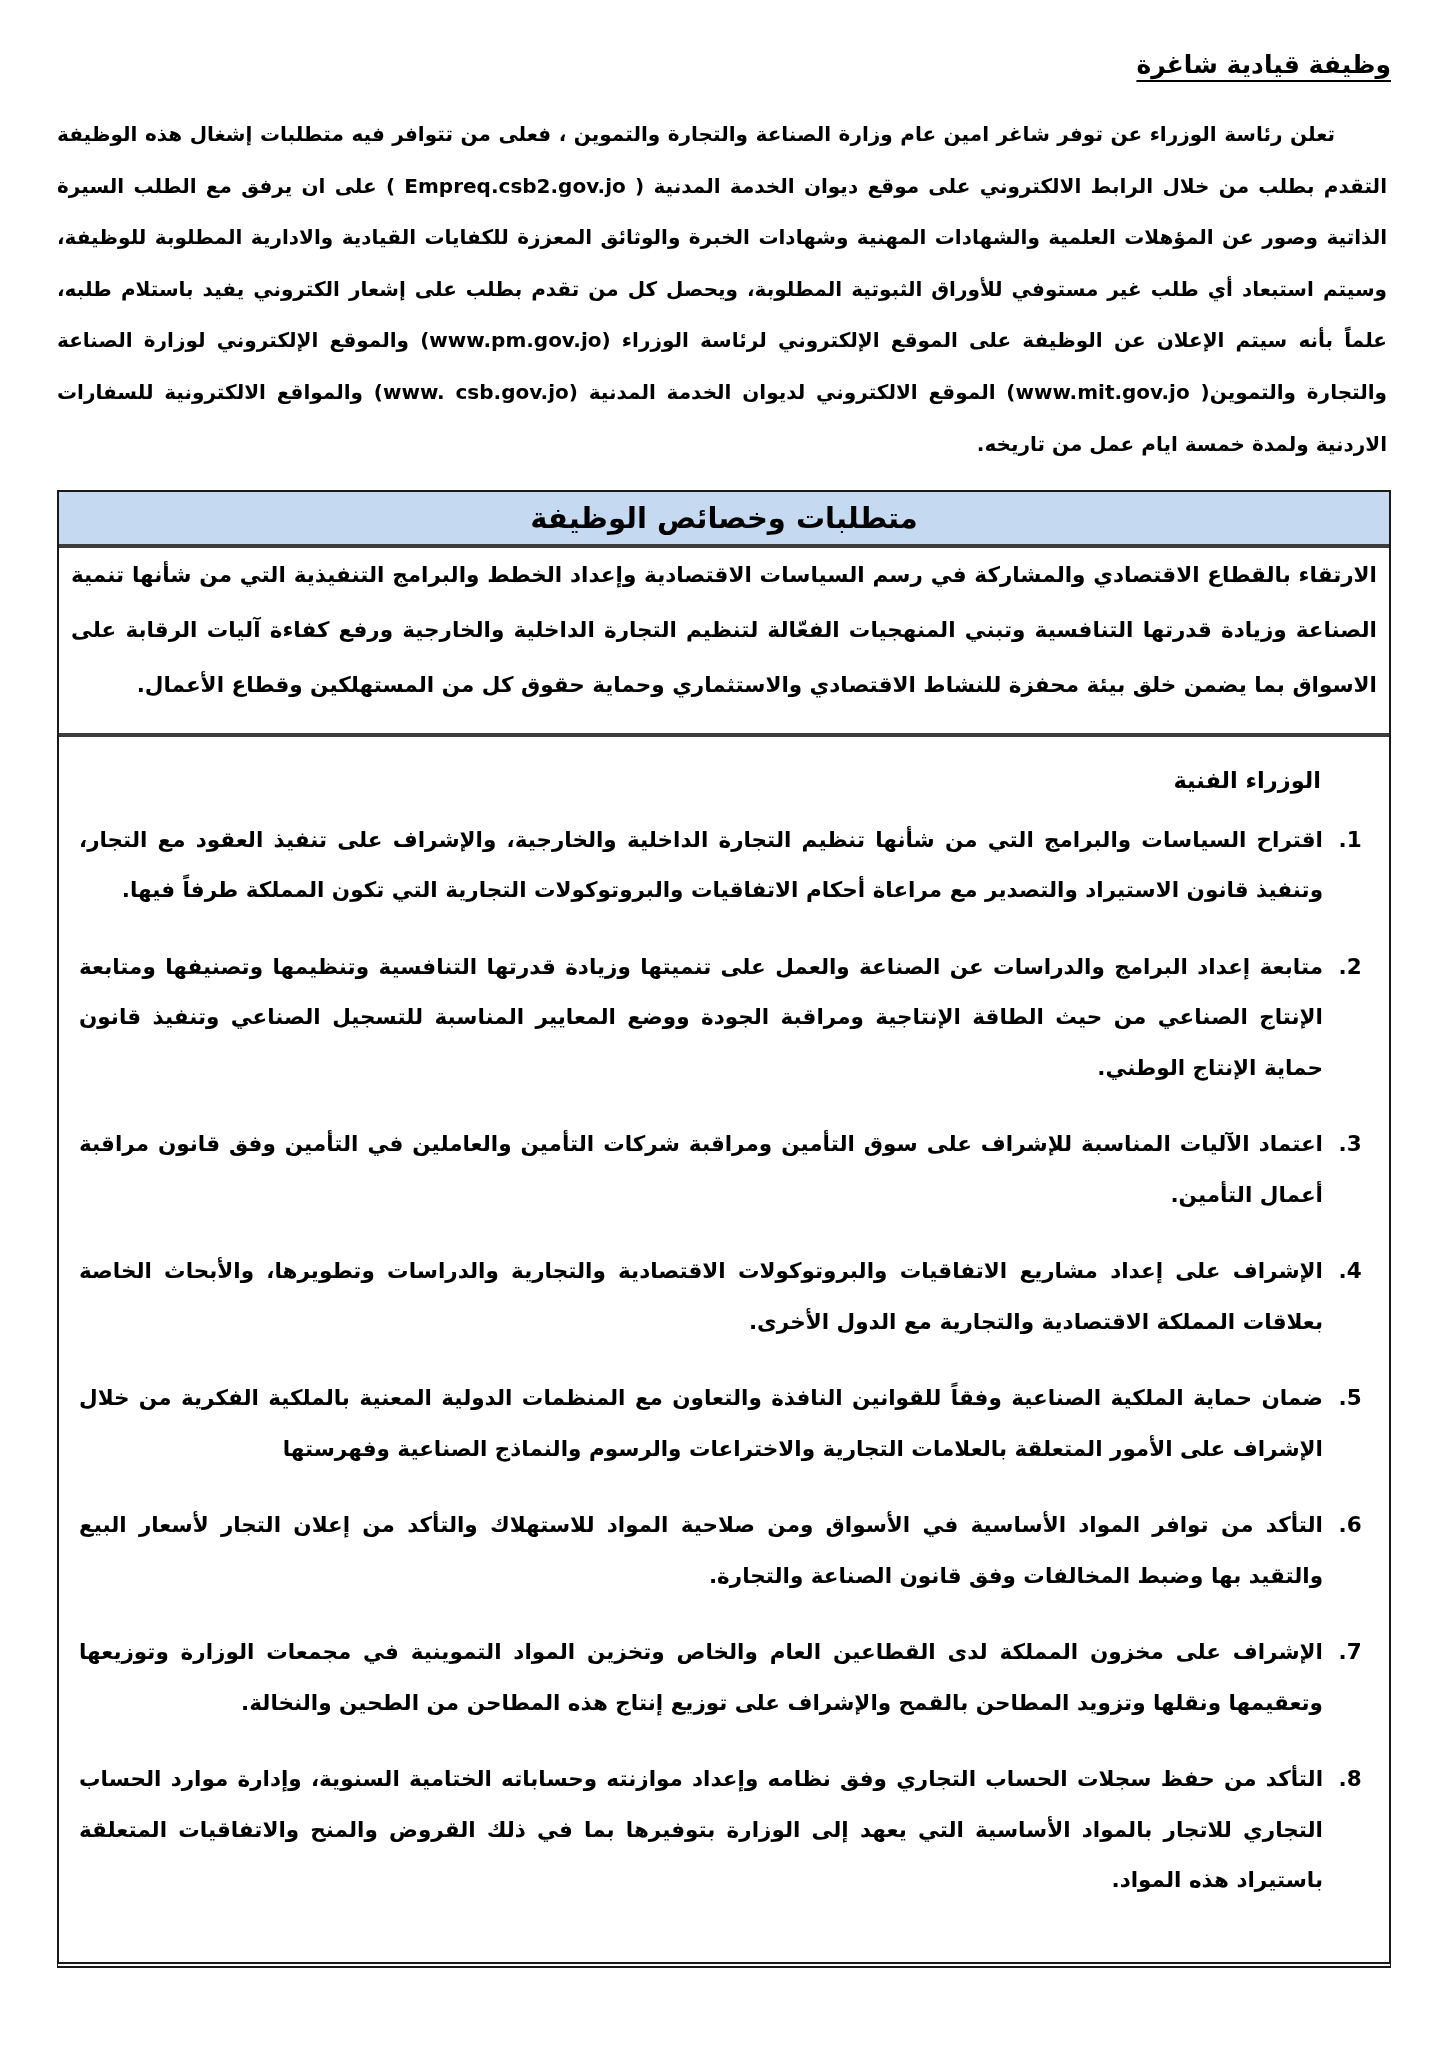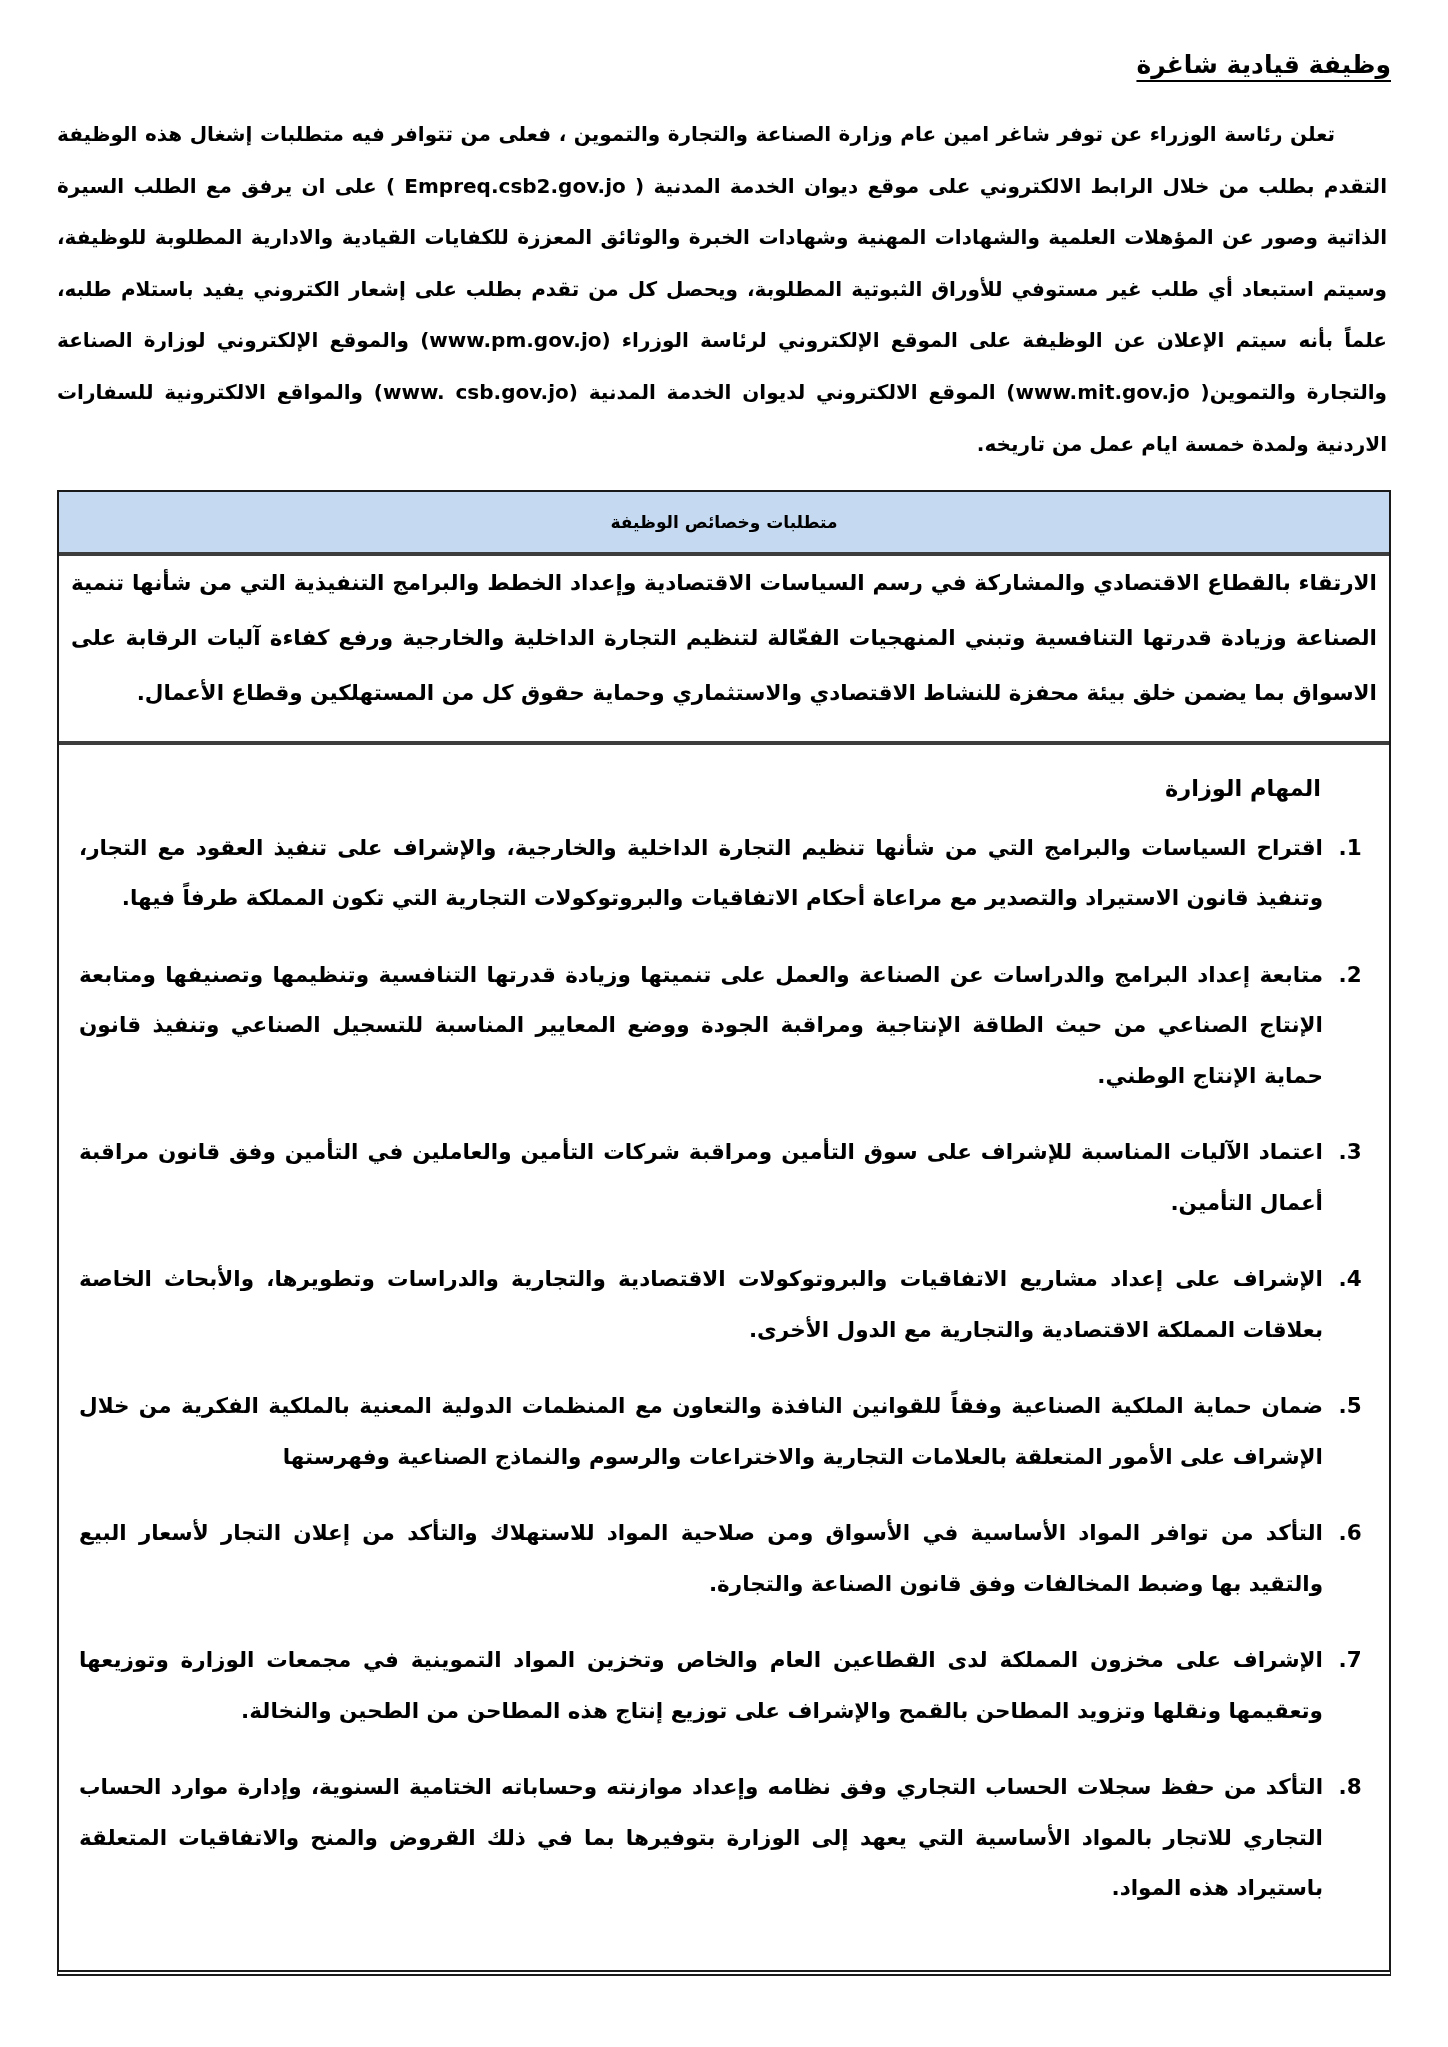--- a/index.html
+++ b/index.html
@@ -40,22 +40,22 @@
     text-indent:52px;
     margin:0 4px 20px 0;
   }
   .doc-table{
     border:2.5px solid var(--border-black);
     border-bottom:6px double var(--border-black);
     margin-top:16px;
   }
   .row{width:100%;}
   .hdr{
-    font-size:17px;
-    padding:20px 16px;
+    font-size:29px;
+    padding:9px 16px;
   }
   .hdr-blue{
     background:var(--header-blue);
     text-align:center;
     border-bottom:4px solid var(--border-dark);
   }
   .hdr-gray{
     background:var(--header-gray);
     text-align:right;
     border-bottom:5px solid var(--border-dark);
@@ -108,21 +108,21 @@
     <div class="row hdr hdr-blue">متطلبات وخصائص الوظيفة</div>
 
 
     <div class="row cell objective-cell">
       <p>الارتقاء بالقطاع الاقتصادي والمشاركة في رسم السياسات الاقتصادية وإعداد الخطط والبرامج التنفيذية التي من شأنها تنمية الصناعة وزيادة قدرتها التنافسية وتبني المنهجيات الفعّالة لتنظيم التجارة الداخلية والخارجية ورفع كفاءة آليات الرقابة على الاسواق بما يضمن خلق بيئة محفزة للنشاط الاقتصادي والاستثماري وحماية حقوق كل من المستهلكين وقطاع الأعمال.</p>
     </div>
 
 
     <div class="row cell tasks-cell">
 
-      <h3 class="tasks-heading">المهام الوزارة</h3>
+      <h3 class="tasks-heading">الوزراء الفنية</h3>
 
       <ol class="tasks-list">
         <li>اقتراح السياسات والبرامج التي من شأنها تنظيم التجارة الداخلية والخارجية، والإشراف على تنفيذ العقود مع التجار، وتنفيذ قانون الاستيراد والتصدير مع مراعاة أحكام الاتفاقيات والبروتوكولات التجارية التي تكون المملكة طرفاً فيها.</li>
         <li>متابعة إعداد البرامج والدراسات عن الصناعة والعمل على تنميتها وزيادة قدرتها التنافسية وتنظيمها وتصنيفها ومتابعة الإنتاج الصناعي من حيث الطاقة الإنتاجية ومراقبة الجودة ووضع المعايير المناسبة للتسجيل الصناعي وتنفيذ قانون حماية الإنتاج الوطني.</li>
         <li>اعتماد الآليات المناسبة للإشراف على سوق التأمين ومراقبة شركات التأمين والعاملين في التأمين وفق قانون مراقبة أعمال التأمين.</li>
         <li>الإشراف على إعداد مشاريع الاتفاقيات والبروتوكولات الاقتصادية والتجارية والدراسات وتطويرها، والأبحاث الخاصة بعلاقات المملكة الاقتصادية والتجارية مع الدول الأخرى.</li>
         <li>ضمان حماية الملكية الصناعية وفقاً للقوانين النافذة والتعاون مع المنظمات الدولية المعنية بالملكية الفكرية من خلال الإشراف على الأمور المتعلقة بالعلامات التجارية والاختراعات والرسوم والنماذج الصناعية وفهرستها</li>
         <li>التأكد من توافر المواد الأساسية في الأسواق ومن صلاحية المواد للاستهلاك والتأكد من إعلان التجار لأسعار البيع والتقيد بها وضبط المخالفات وفق قانون الصناعة والتجارة.</li>
         <li>الإشراف على مخزون المملكة لدى القطاعين العام والخاص وتخزين المواد التموينية في مجمعات الوزارة وتوزيعها وتعقيمها ونقلها وتزويد المطاحن بالقمح والإشراف على توزيع إنتاج هذه المطاحن من الطحين والنخالة.</li>
         <li>التأكد من حفظ سجلات الحساب التجاري وفق نظامه وإعداد موازنته وحساباته الختامية السنوية، وإدارة موارد الحساب التجاري للاتجار بالمواد الأساسية التي يعهد إلى الوزارة بتوفيرها بما في ذلك القروض والمنح والاتفاقيات المتعلقة باستيراد هذه المواد.</li>

